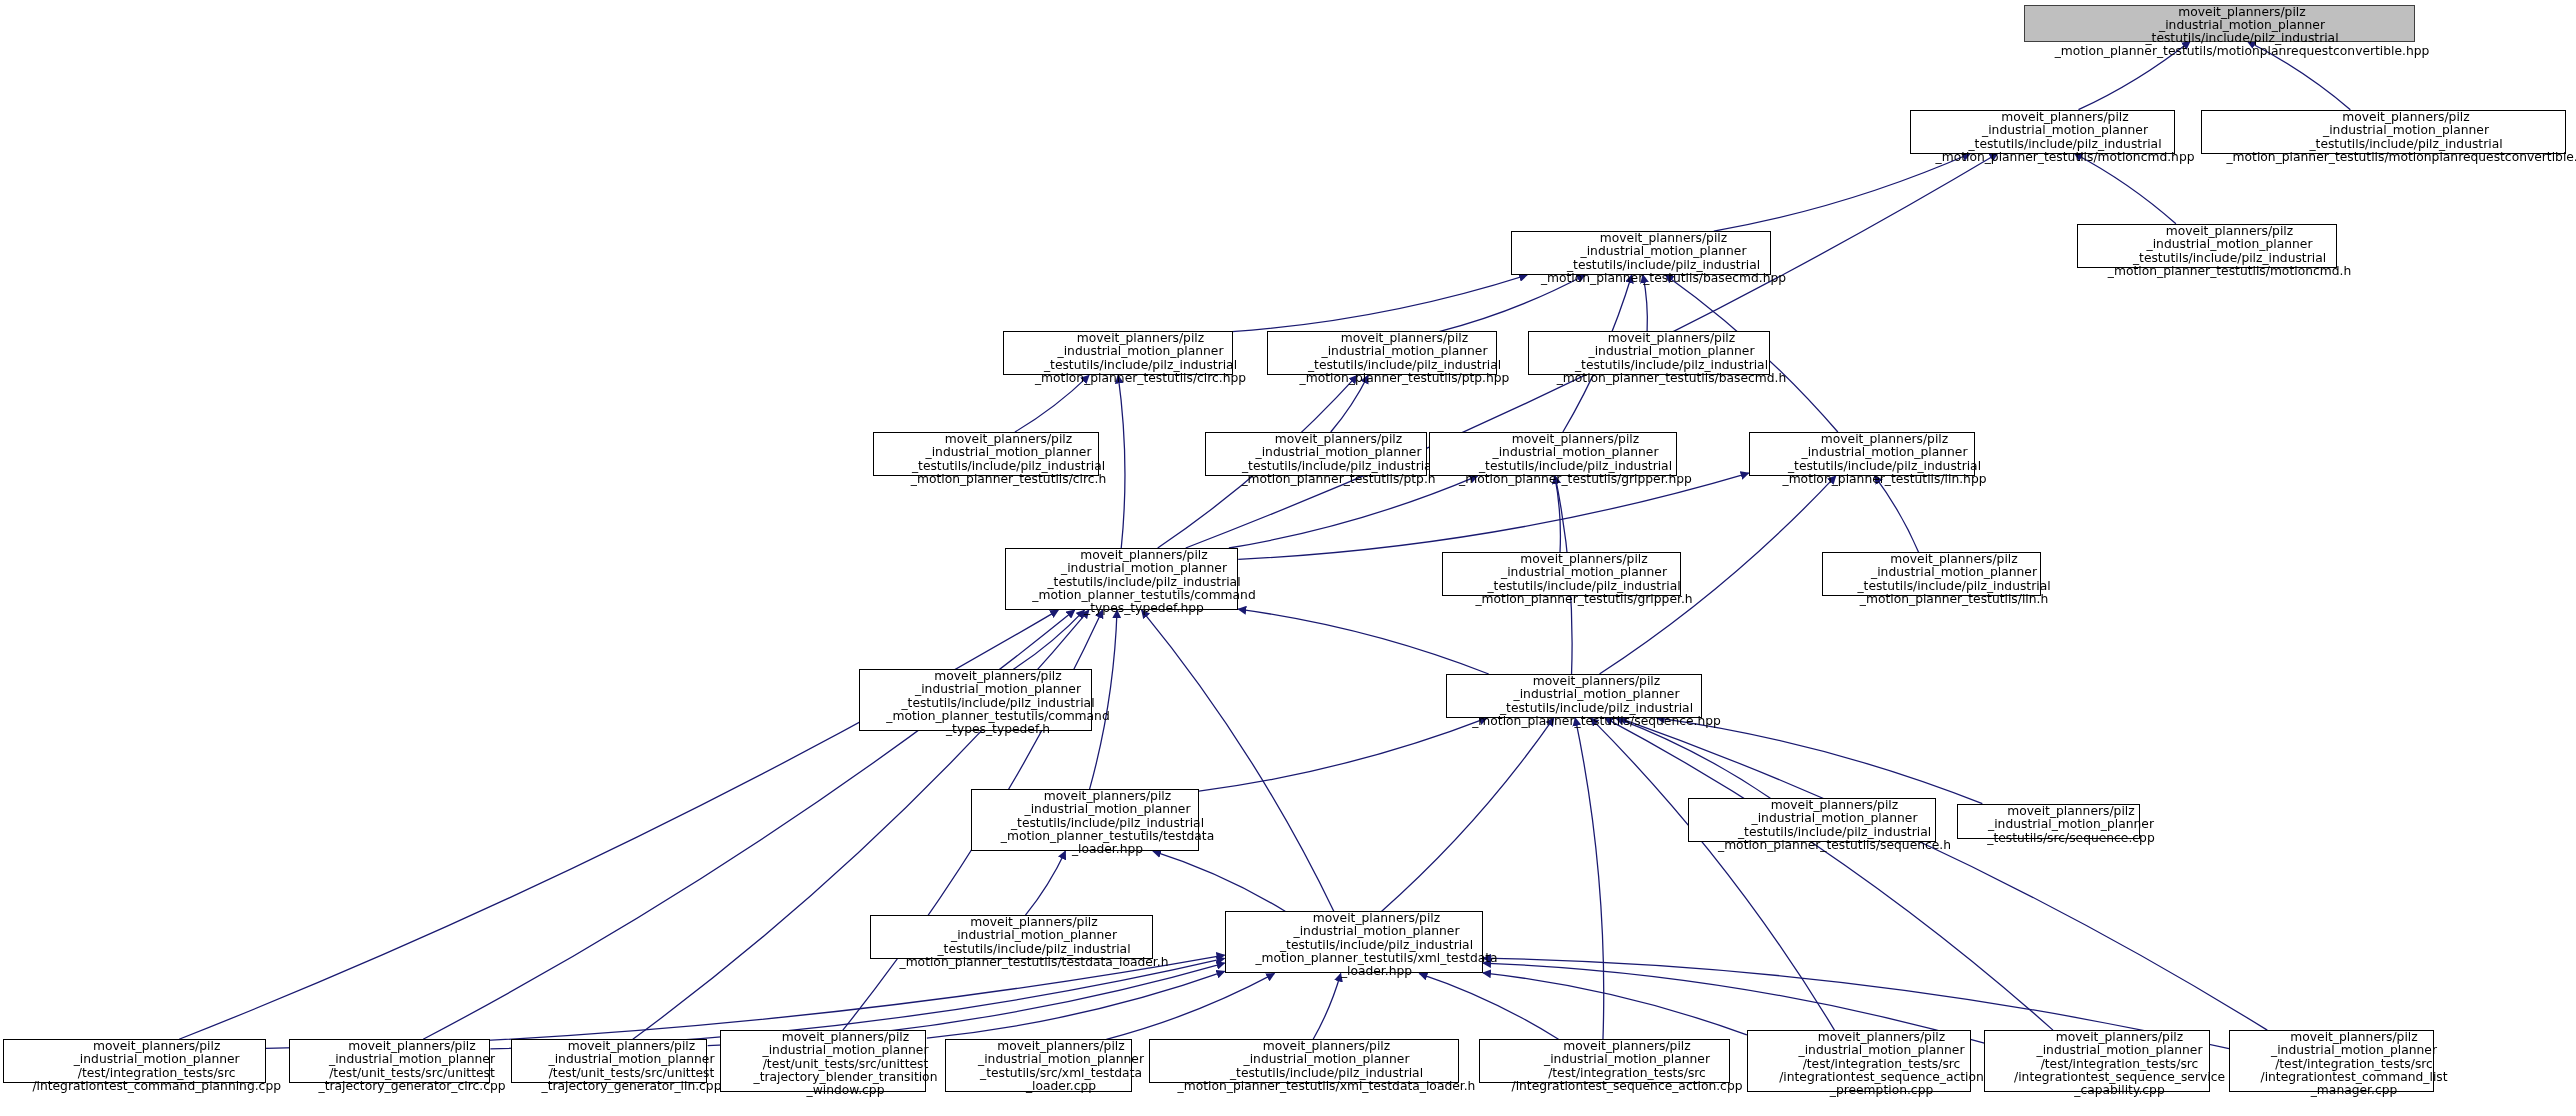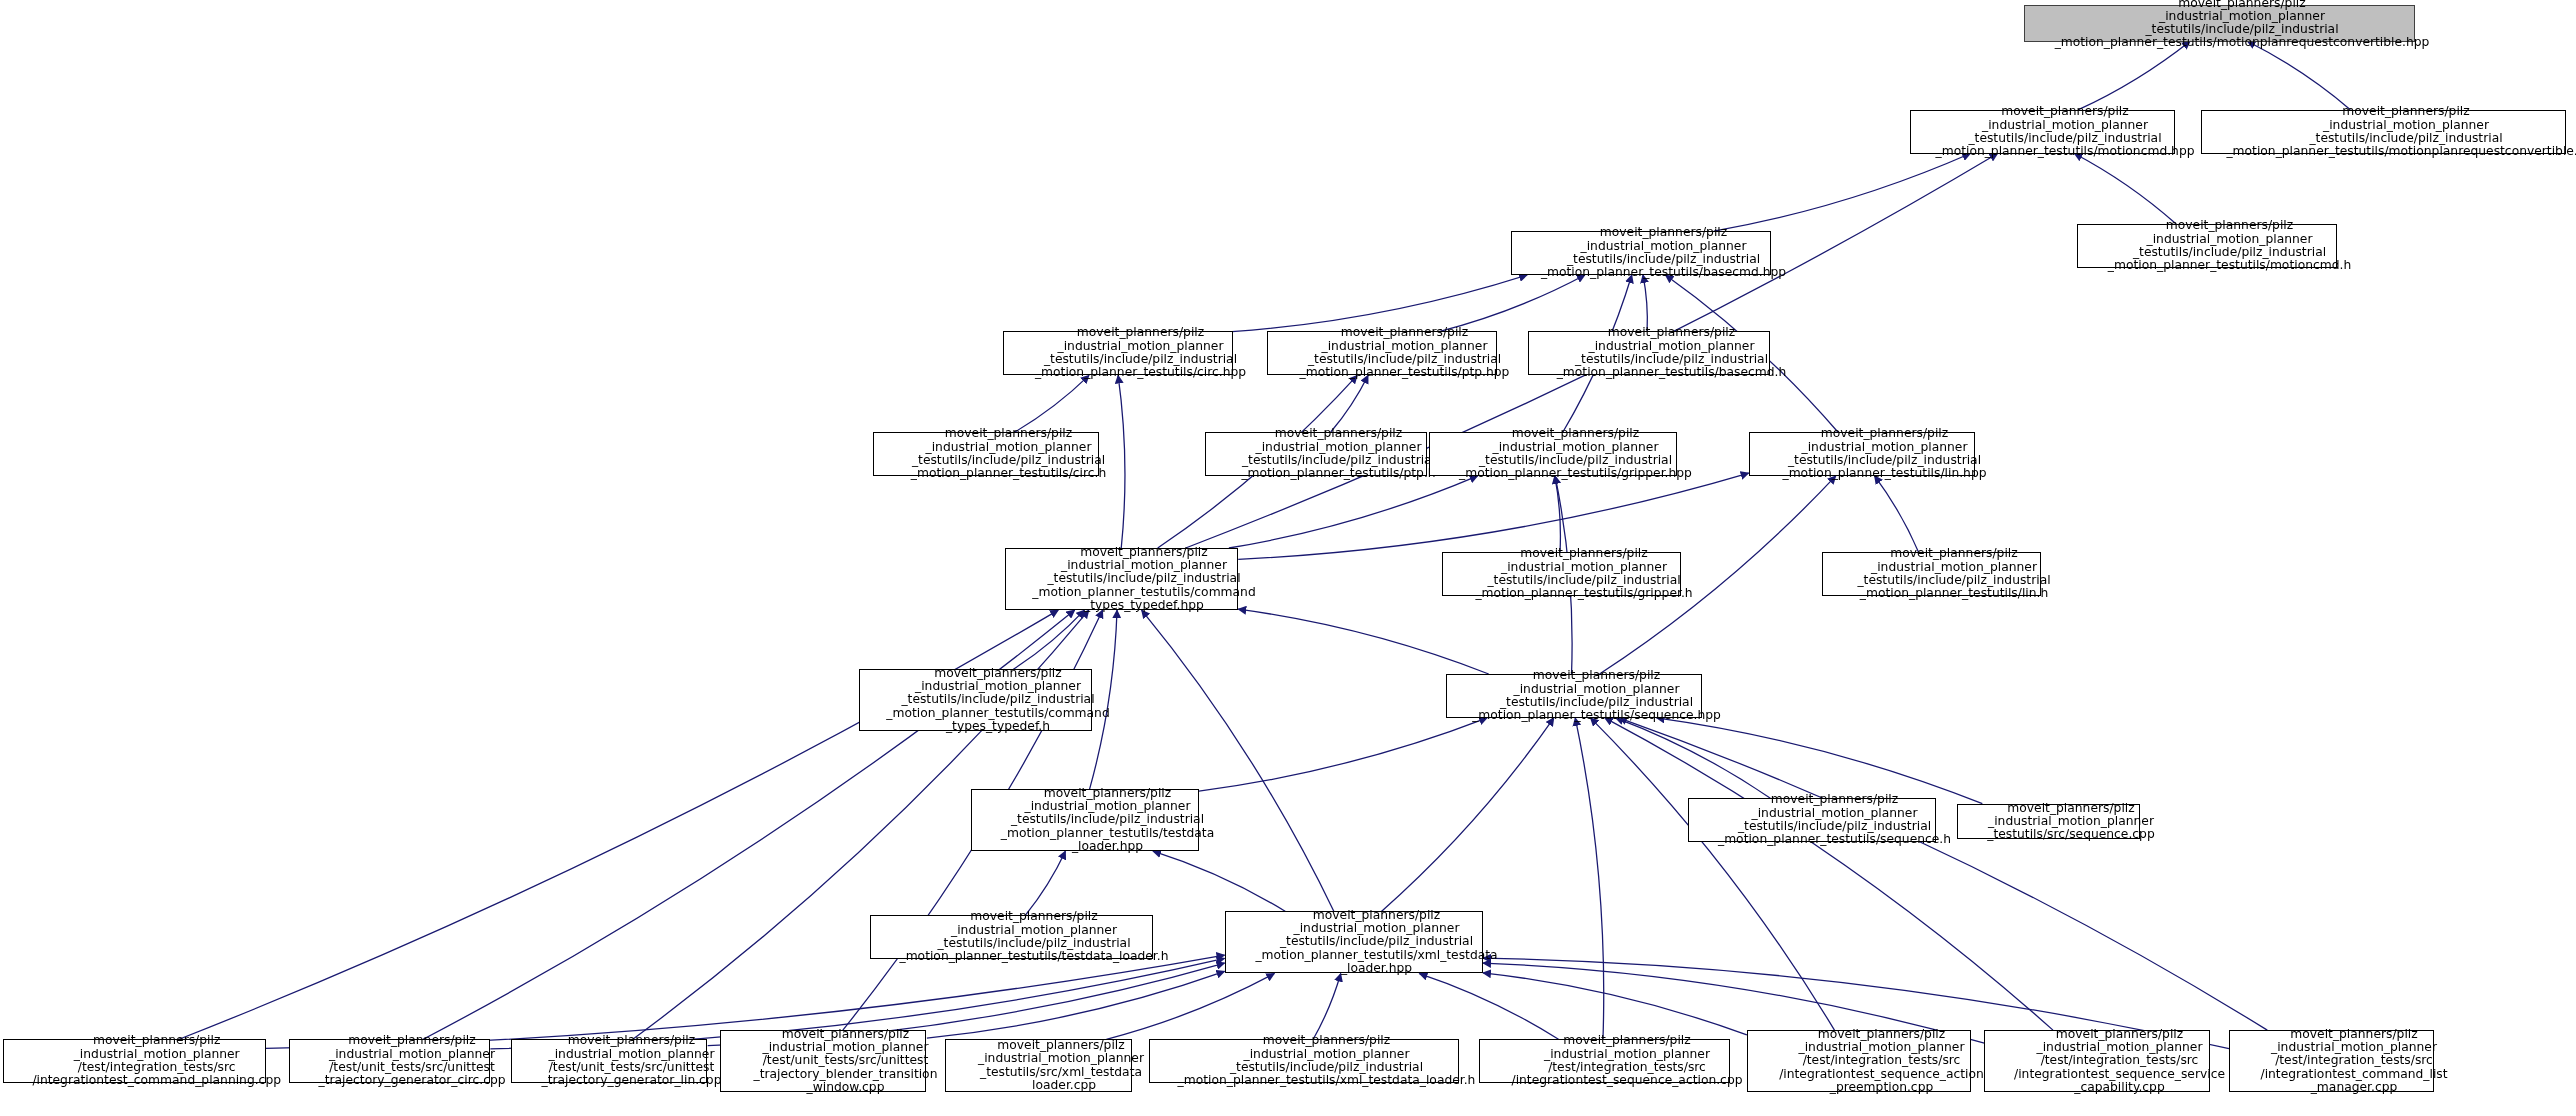--- a/index.html
+++ b/index.html
@@ -1,21 +1,21 @@
 <!DOCTYPE html>
 <html style="font-size:14.6px"><head>
 <meta charset="utf-8">
 <title>Include dependency graph</title>
 <style>
   html,body{margin:0;padding:0;background:#ffffff;}
   #canvas{position:relative;width:2576px;height:1117px;background:#ffffff;
           font-family:"DejaVu Sans","Liberation Sans",sans-serif;overflow:hidden;}
   #edges{position:absolute;left:0;top:0;width:2576px;height:1117px;}
   .node{position:absolute;box-sizing:border-box;border:0.9px solid #000000;
-        background:#ffffff;display:flex;align-items:center;justify-content:center;padding-left:45px;}
+        background:#ffffff;display:flex;align-items:flex-start;justify-content:center;padding-left:45px;}
   .node.root{background:#bfbfbf;border-color:#404040;}
   .node .lbl{font-size:12.3px;line-height:13.3px;color:#000000;white-space:pre;
              text-align:center;letter-spacing:0px;}
 </style>
 </head>
 <body>
 
 <div id="canvas">
   <svg id="edges" xmlns="http://www.w3.org/2000/svg" viewBox="0 0 2821 1223" width="2576" height="1117">
       <defs>

